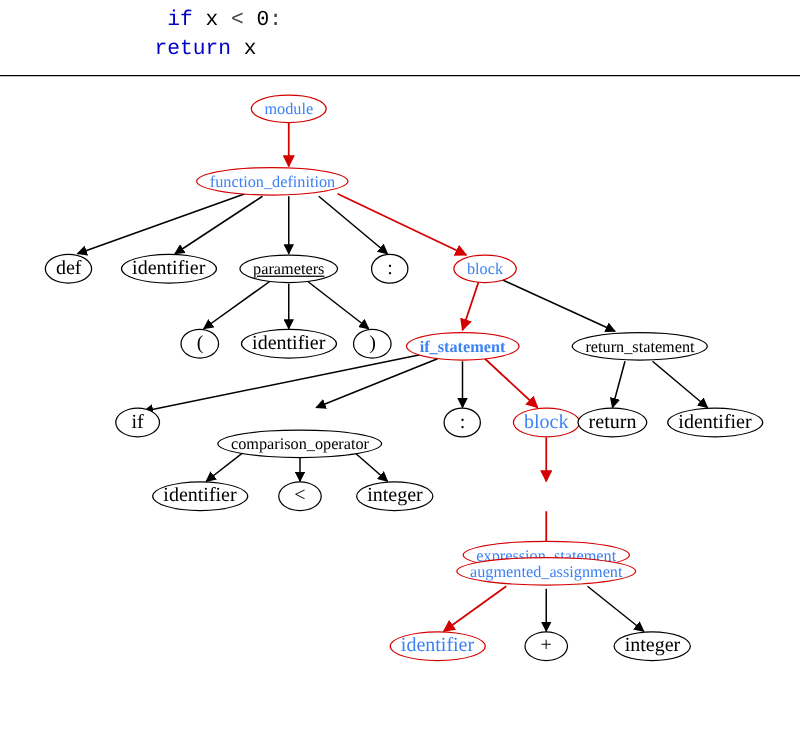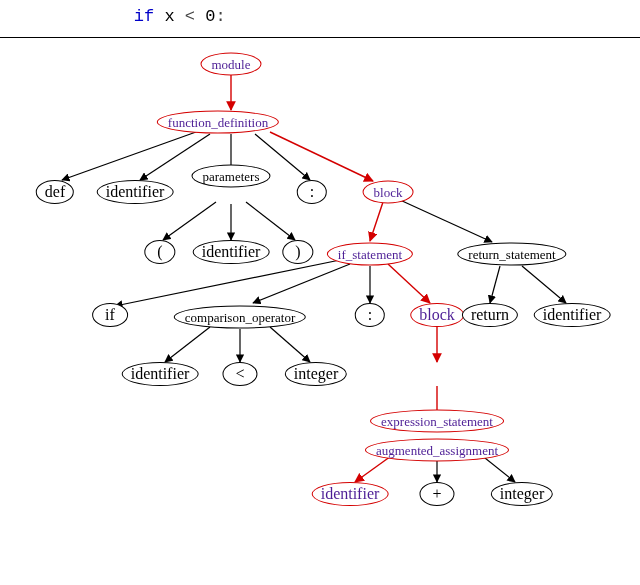--- a/index.html
+++ b/index.html
@@ -42,28 +42,29 @@
     border: 1.2px solid #000;
     border-radius: 50%;
     background: #fff;
     font-family: "Times New Roman", serif;
     font-size: 13px;
     line-height: 1;
     padding: 4px 10px;
     white-space: nowrap;
     text-align: center;
   }
-  .node.hl { border-color: #d40000; color: #4c1d95; }
+  .node.hl { border-color: #d40000; color: #3b82f6; }
   .node.small { font-size: 16px; padding: 3px 8px; }
 </style>
 </head>
 <body>
 
 <div class="code-block">
   <div class="code-line"><span>         </span><span class="kw">if</span> <span class="idn">x</span> <span class="sym">&lt;</span> <span class="num">0</span><span class="sym">:</span></div>
+  <div class="code-line"><span>        </span><span class="kw">return</span> <span class="idn">x</span></div>
 </div>
 
 <hr class="divider">
 
 <div class="tree-wrap" style="height:490px;">
 
 <svg width="640" height="490">
   <defs>
     <marker id="arr" viewBox="0 0 10 10" refX="9" refY="5" markerWidth="7" markerHeight="7" orient="auto-start-reverse">
       <path d="M 0 0 L 10 5 L 0 10 z" fill="#000"></path>
@@ -107,41 +108,41 @@
   <line x1="405" y1="404" x2="355" y2="440" stroke="#d40000" stroke-width="1.4" marker-end="url(#arrR)"></line>
   <line x1="437" y1="406" x2="437" y2="440" stroke="#000" stroke-width="1.2" marker-end="url(#arr)"></line>
   <line x1="470" y1="404" x2="515" y2="440" stroke="#000" stroke-width="1.2" marker-end="url(#arr)"></line>
 </svg>
 
 <div class="node hl" style="left:231px; top:22px;">module</div>
 <div class="node hl" style="left:218px; top:80px;">function_definition</div>
 
 <div class="node small" style="left:55px;  top:150px;">def</div>
 <div class="node small" style="left:135px; top:150px;">identifier</div>
-<div class="node" style="left:231px; top:134px;">parameters</div>
+<div class="node" style="left:231px; top:150px;text-decoration:underline;">parameters</div>
 <div class="node small" style="left:312px; top:150px; padding:3px 12px;">:</div>
 <div class="node hl" style="left:388px; top:150px;">block</div>
 
 <div class="node small" style="left:160px; top:210px; padding:3px 12px;">(</div>
 <div class="node small" style="left:231px; top:210px;">identifier</div>
 <div class="node small" style="left:298px; top:210px; padding:3px 12px;">)</div>
-<div class="node hl" style="left:370px; top:212px;">if_statement</div>
+<div class="node hl" style="left:370px; top:212px;font-weight:bold;">if_statement</div>
 <div class="node" style="left:512px; top:212px;">return_statement</div>
 
 <div class="node small" style="left:110px; top:273px; padding:3px 12px;">if</div>
-<div class="node" style="left:240px; top:275px;">comparison_operator</div>
+<div class="node" style="left:240px; top:290px;">comparison_operator</div>
 <div class="node small" style="left:370px; top:273px; padding:3px 12px;">:</div>
 <div class="node hl small" style="left:437px; top:273px;">block</div>
 <div class="node small" style="left:490px; top:273px;">return</div>
 <div class="node small" style="left:572px; top:273px;">identifier</div>
 
 <div class="node small" style="left:160px; top:332px;">identifier</div>
 <div class="node small" style="left:240px; top:332px; padding:3px 12px;">&lt;</div>
 <div class="node small" style="left:316px; top:332px;">integer</div>
 <div class="node hl" style="left:437px; top:332px;margin-top:47px;">expression_statement</div>
 
-<div class="node hl" style="left:437px; top:392px;margin-top:16px;">augmented_assignment</div>
+<div class="node hl" style="left:437px; top:392px;">augmented_assignment</div>
 
 <div class="node hl small" style="left:350px; top:452px;">identifier</div>
 <div class="node small" style="left:437px; top:452px; padding:3px 12px;">+</div>
 <div class="node small" style="left:522px; top:452px;">integer</div>
 
 </div>
 
 </body></html>

